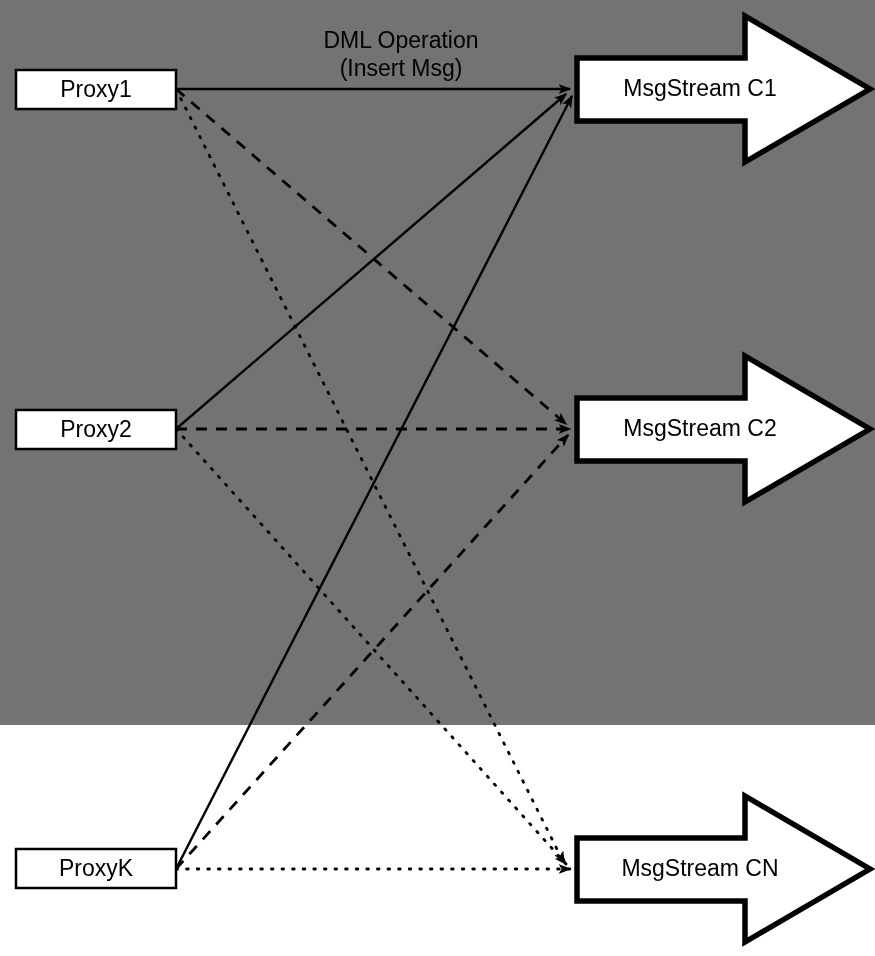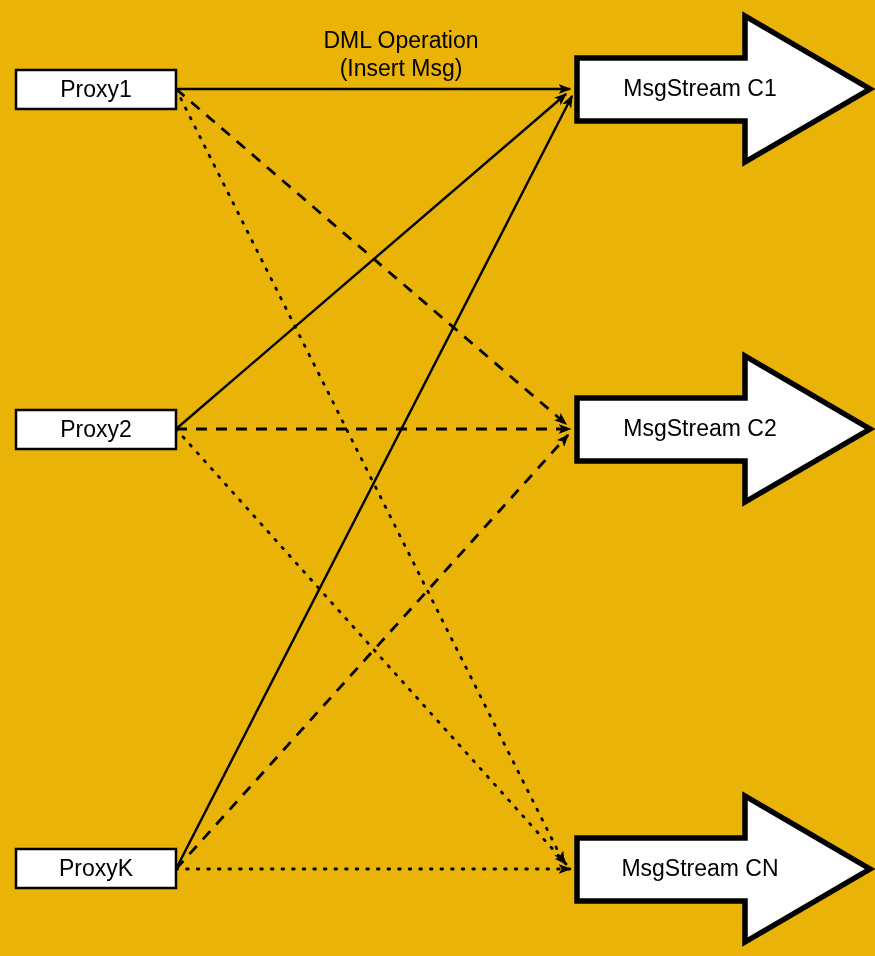--- a/index.html
+++ b/index.html
@@ -9,22 +9,22 @@
   }
   body {
     width: 875px;
     height: 956px;
     font-family: "Liberation Sans", sans-serif;
     overflow: hidden;
   }
   #diagram-root {
     position: relative;
     width: 875px;
-    height: 956px;
-    background: #eab308;
+    height: 725px;
+    background: #737373;
   }
   svg#diagram-svg {
     display: block;
     width: 875px;
     height: 956px;
   }
   .node-label {
     font-family: "Liberation Sans", sans-serif;
     font-size: 23px;
     fill: #000000;

